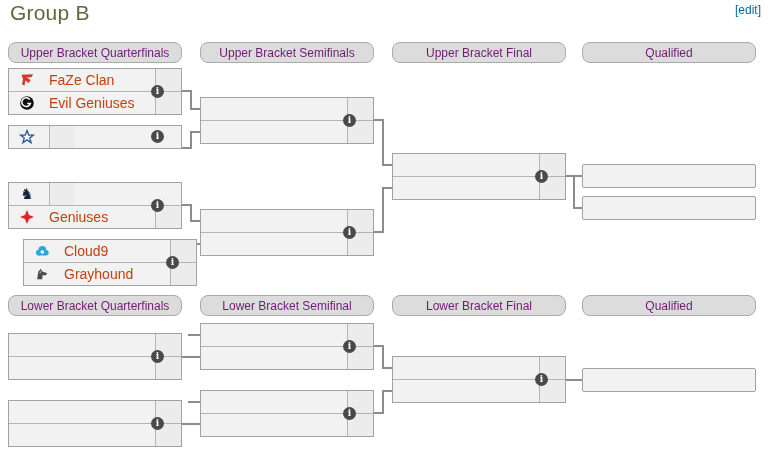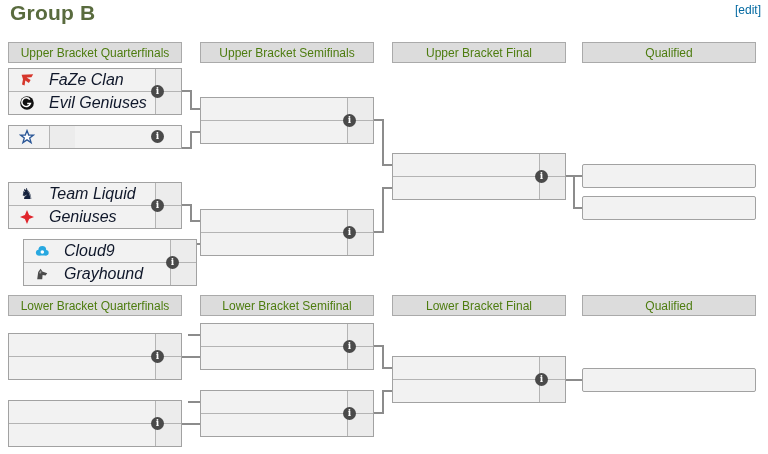--- a/index.html
+++ b/index.html
@@ -1,51 +1,51 @@
 <!DOCTYPE html>
 <html><head>
 <meta charset="utf-8">
 <style>
   html,body{margin:0;padding:0;background:#fff;}
   #stage{
     position:relative;width:768px;height:454px;overflow:hidden;background:#fff;
     font-family:"Liberation Sans",sans-serif;
   }
   .page-title{
-    position:absolute;left:10px;top:1px;font-size:21px;font-weight:700;
+    position:absolute;left:10px;top:1px;font-size:21px;font-weight:400;
     color:#596b3e;letter-spacing:.2px;
   }
   .edit-link{
     position:absolute;right:7px;top:3px;font-size:12px;color:#0369a1;cursor:pointer;
     text-decoration:none;
   }
   .bheader{
     position:absolute;width:174px;height:21px;box-sizing:border-box;
-    background:#dcdcdc;border:1px solid #aaa;border-radius:0;
-    font-size:12px;color:#4d7c0f;display:flex;align-items:center;justify-content:center;
+    background:#dcdcdc;border:1px solid #aaa;border-radius:8px;
+    font-size:12px;color:#701a75;display:flex;align-items:center;justify-content:center;
     white-space:nowrap;
   }
   .wires{position:absolute;left:0;top:0;pointer-events:none;}
   .wires polyline{stroke:#8c8c8c;stroke-width:2;fill:none;}
   .match{
     position:absolute;width:174px;box-sizing:border-box;
     border:1px solid #a2a2a2;background:#f2f2f2;
   }
   .trow{
     display:flex;align-items:center;height:22px;background:#f2f2f2;
     border-bottom:1px solid #b4b4b4;
   }
   .trow.last{border-bottom:none;}
   .tlogo{
     width:16px;height:16px;margin:0 14px 0 10px;flex:none;
     display:flex;align-items:center;justify-content:center;
   }
   .tlogo .glyph{font-size:15px;line-height:16px;}
   .tname{
-    flex:1;font-size:16px;color:#0f172a;white-space:nowrap;overflow:hidden;font-style:italic;
+    flex:1;font-size:14px;color:#c2410c;white-space:nowrap;overflow:hidden;
   }
   .trow.empty .tname{padding-left:10px;}
   .tscore{
     width:25px;flex:none;align-self:stretch;border-left:1px solid #b4b4b4;
     background:#ececec;display:flex;align-items:center;justify-content:center;
     font-size:12px;color:#1b1b1b;
   }
   .info{
     position:absolute;left:142px;top:50%;margin-top:-7px;width:13px;height:13px;
     border-radius:50%;background:#4a4a4a;color:#fff;text-align:center;
@@ -124,21 +124,20 @@
       <span class="tscore"></span>
     </div>
     <span class="info">i</span>
   </div>
 
   <div class="match" style="left:8px;top:182px">
     <div class="trow">
       <span class="tlogo">
         <span class="glyph" style="color:#15223d">♞</span>
       </span>
-      <span class="tname">Team Liquid</span>
       <span class="tscore"></span>
     </div>
     <div class="trow last">
       <span class="tlogo">
         <svg width="16" height="16" viewBox="0 0 16 16">
             <polygon fill="#e0252c" points="8,1 10.1,5.9 15,8 10.1,10.1 8,15 5.9,10.1 1,8 5.9,5.9"></polygon>
           </svg>
       </span>
       <span class="tname">Geniuses</span>
       <span class="tscore"></span>

